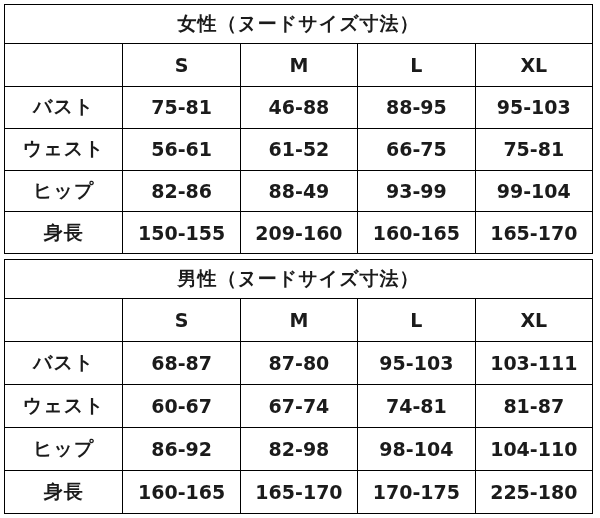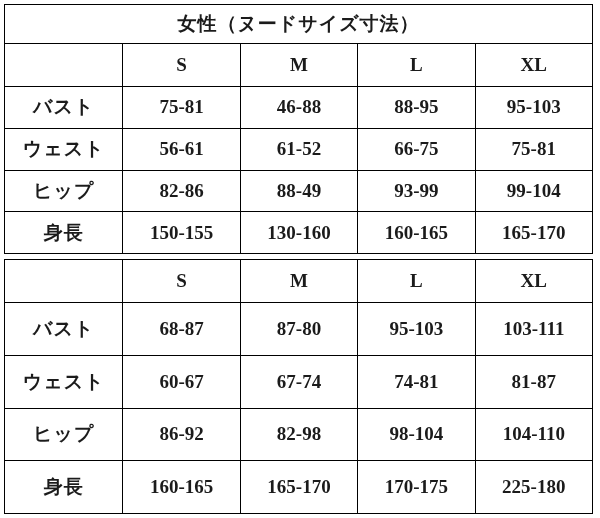--- a/index.html
+++ b/index.html
@@ -29,21 +29,20 @@
   table.size-table td {
     border: 1.5px solid #000000;
     text-align: center;
     vertical-align: middle;
     font-size: 19px;
     font-weight: bold;
     color: #1b1b1b;
     padding: 0;
     overflow: hidden;
     white-space: nowrap;
-    font-family: Liberation Serif, serif;
   }
   td.title-cell {
     font-size: 19px;
     letter-spacing: 1px;
     height: 38px;
   }
   td.col-header { height: 42px; }
   td.row-label  { letter-spacing: 1px; }
   col.label-col { width: 118px; }
   col.size-col  { width: 117px; }
@@ -89,36 +88,39 @@
     <tr>
       <td class="row-label">ヒップ</td>
       <td>82-86</td>
       <td>88-49</td>
       <td>93-99</td>
       <td>99-104</td>
     </tr>
     <tr>
       <td class="row-label">身長</td>
       <td>150-155</td>
-      <td>130-160</td>
+      <td>209-160</td>
       <td>160-165</td>
       <td>165-170</td>
     </tr>
   </tbody>
     </table>
 
   <table class="size-table men">
     <colgroup>
       <col class="label-col">
         <col class="size-col">
         <col class="size-col">
         <col class="size-col">
         <col class="size-col">
     </colgroup>
     <tbody>
+        <tr>
+      <td colspan="5" class="title-cell">男性（ヌードサイズ寸法）</td>
+    </tr>
     <tr>
       <td class="col-header"></td>
       <td class="col-header">S</td>
       <td class="col-header">M</td>
       <td class="col-header">L</td>
       <td class="col-header">XL</td>
     </tr>
     <tr>
       <td class="row-label">バスト</td>
       <td>68-87</td>

